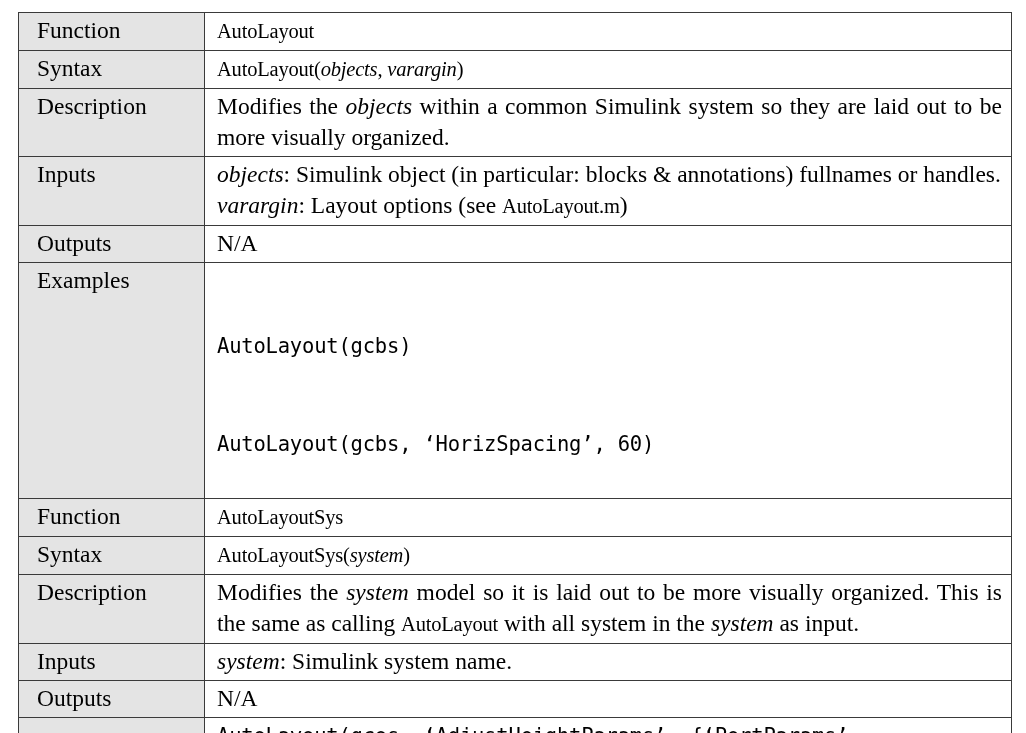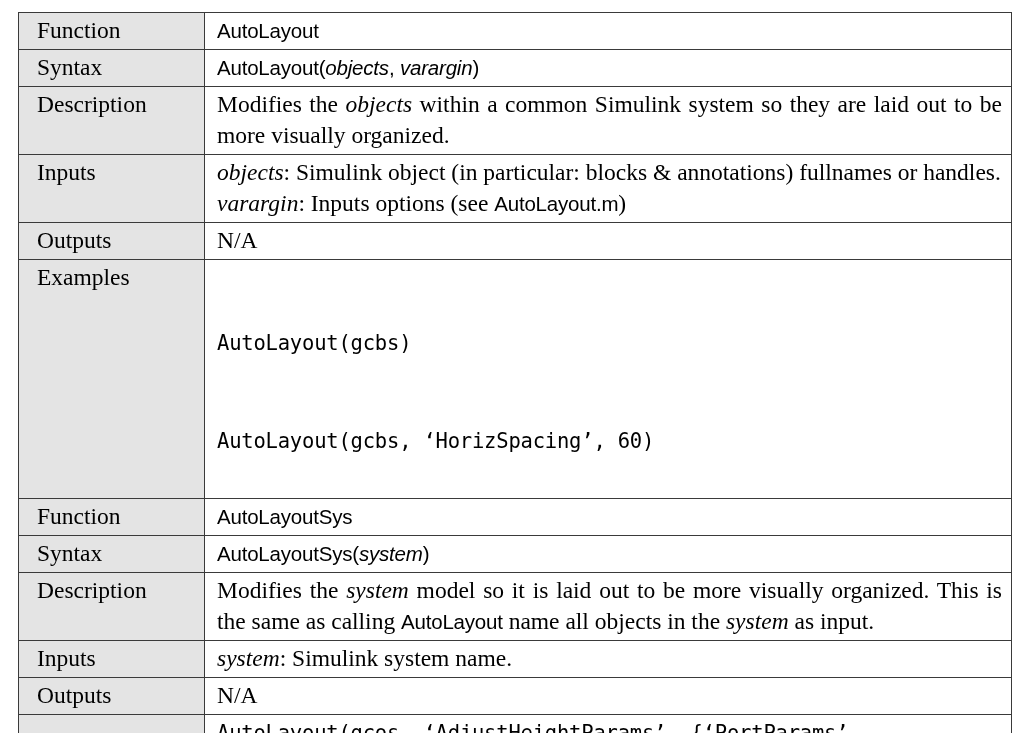--- a/index.html
+++ b/index.html
@@ -54,21 +54,21 @@
     text-align: justify;
     text-align-last: left;
     margin: 0;
     hyphens: none;
   }
   .para.single { text-align: left; }
   .it {
     font-style: italic;
   }
   .mono {
-    font-family: Liberation Sans, sans-serif;
+    font-family: Liberation Serif, serif;
     font-size: 20.5px;
     letter-spacing: -0.2px;
   }
   .code-block {
     font-family: "DejaVu Sans Mono", "Liberation Mono", monospace;
     font-size: 20.5px;
     line-height: 32.5px;
     letter-spacing: -0.2px;
     white-space: pre;
     margin: 0;
@@ -99,21 +99,21 @@
       <tr>
         <td class="label-cell">Description</td>
         <td class="content-cell">
           <p class="para"><span>Modifies the </span><span class="it">objects</span><span> within a common Simulink system so they are laid out to be more visually organized.</span></p>
         </td>
       </tr>
       <tr>
         <td class="label-cell">Inputs</td>
         <td class="content-cell pad-bottom-md">
           <p class="para"><span class="it">objects</span><span>: Simulink object (in particular: blocks &amp; annotations) fullnames or handles.</span></p>
-          <p class="para single"><span class="it">varargin</span><span>: Inputs options (see </span><span class="mono">AutoLayout.m</span><span>)</span></p>
+          <p class="para single"><span class="it">varargin</span><span>: Layout options (see </span><span class="mono">AutoLayout.m</span><span>)</span></p>
         </td>
       </tr>
       <tr>
         <td class="label-cell">Outputs</td>
         <td class="content-cell">
           <div class="para single">N/A</div>
         </td>
       </tr>
       <tr>
         <td class="label-cell">Examples</td>
@@ -141,21 +141,21 @@
       </tr>
       <tr>
         <td class="label-cell">Syntax</td>
         <td class="content-cell">
           <div class="para single"><span class="mono"><span>AutoLayoutSys(</span><span class="it">system</span><span>)</span></span></div>
         </td>
       </tr>
       <tr>
         <td class="label-cell">Description</td>
         <td class="content-cell pad-bottom-md">
-          <p class="para"><span>Modifies the </span><span class="it">system</span><span> model so it is laid out to be more visually organized. This is the same as calling </span><span class="mono">AutoLayout</span><span> name all objects in the </span><span class="it">system</span><span> as input.</span></p>
+          <p class="para"><span>Modifies the </span><span class="it">system</span><span> model so it is laid out to be more visually organized. This is the same as calling </span><span class="mono">AutoLayout</span><span> with all system in the </span><span class="it">system</span><span> as input.</span></p>
         </td>
       </tr>
       <tr>
         <td class="label-cell">Inputs</td>
         <td class="content-cell">
           <p class="para single"><span class="it">system</span><span>: Simulink system name.</span></p>
         </td>
       </tr>
       <tr>
         <td class="label-cell">Outputs</td>

